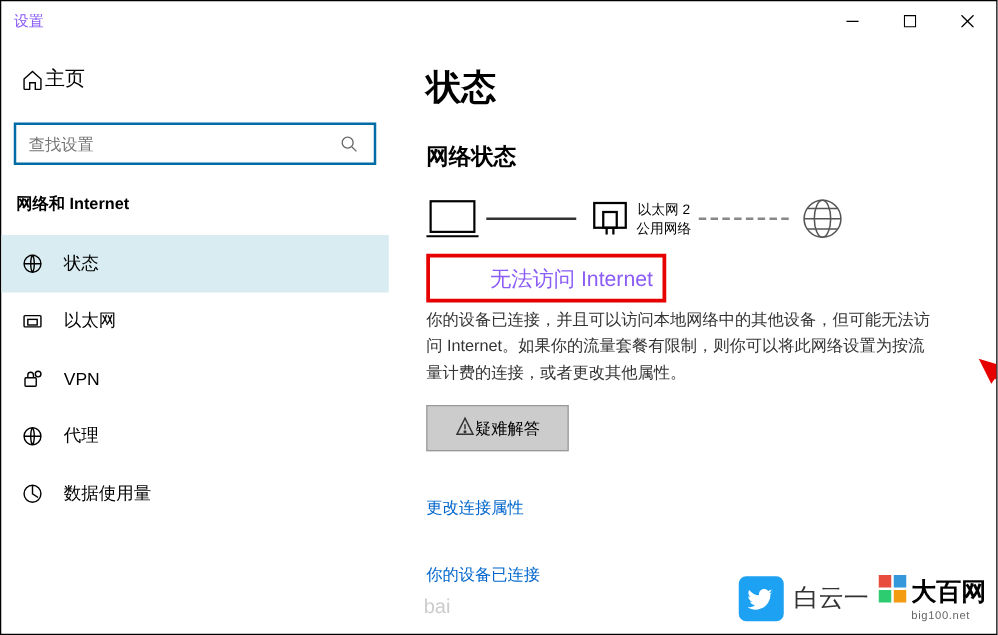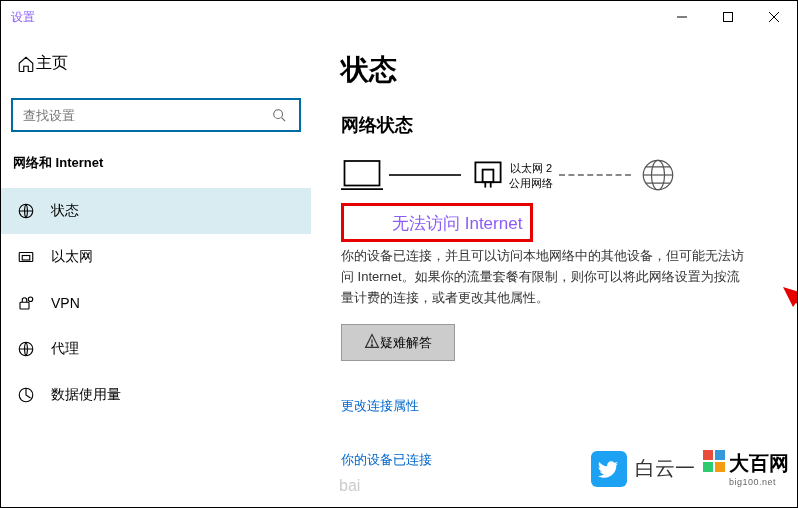--- a/index.html
+++ b/index.html
@@ -41,21 +41,21 @@
     .error-text { font-size: 17px; color: #8b5cf6; margin-left: 40px; }
     
     .desc-text { font-size: 13px; color: #333; margin-top: 4px; line-height: 1.6; max-width: 410px; }
     
     .troubleshoot-btn { margin-top: 16px; background: #ccc; border: 1px solid #999; padding: 8px 22px; display: inline-flex; align-items: center; font-size: 13px; cursor: pointer; }
     
     .link-text { color: #0066cc; font-size: 13px; margin-top: 36px; cursor: pointer; display: block; }
     
     .arrow-annotation { position: absolute; top: 248px; left: 470px; pointer-events: none; }
     
-    .watermarks { position: absolute; bottom: 20px; right: 8px; display: flex; align-items: center; gap: 8px; }
+    .watermarks { position: absolute; bottom: 10px; right: 8px; display: flex; align-items: center; gap: 8px; }
     .wm-blue { width: 36px; height: 36px; background: #1da1f2; border-radius: 6px; display: flex; align-items: center; justify-content: center; }
     .wm-text { font-size: 20px; color: #333; }
     .wm-logo { display: flex; align-items: flex-start; gap: 4px; }
     .wm-squares { display: grid; grid-template-columns: 10px 10px; grid-template-rows: 10px 10px; gap: 2px; }
     .wm-sq { width: 10px; height: 10px; }
     .wm-big-text { font-size: 20px; font-weight: 700; color: #000; }
     .wm-sub { font-size: 9px; color: #666; letter-spacing: 0.5px; }
     .wm-baidu { position: absolute; bottom: 12px; left: 50%; transform: translateX(-60px); color: #ccc; font-size: 16px; }
   </style>
 </head>

